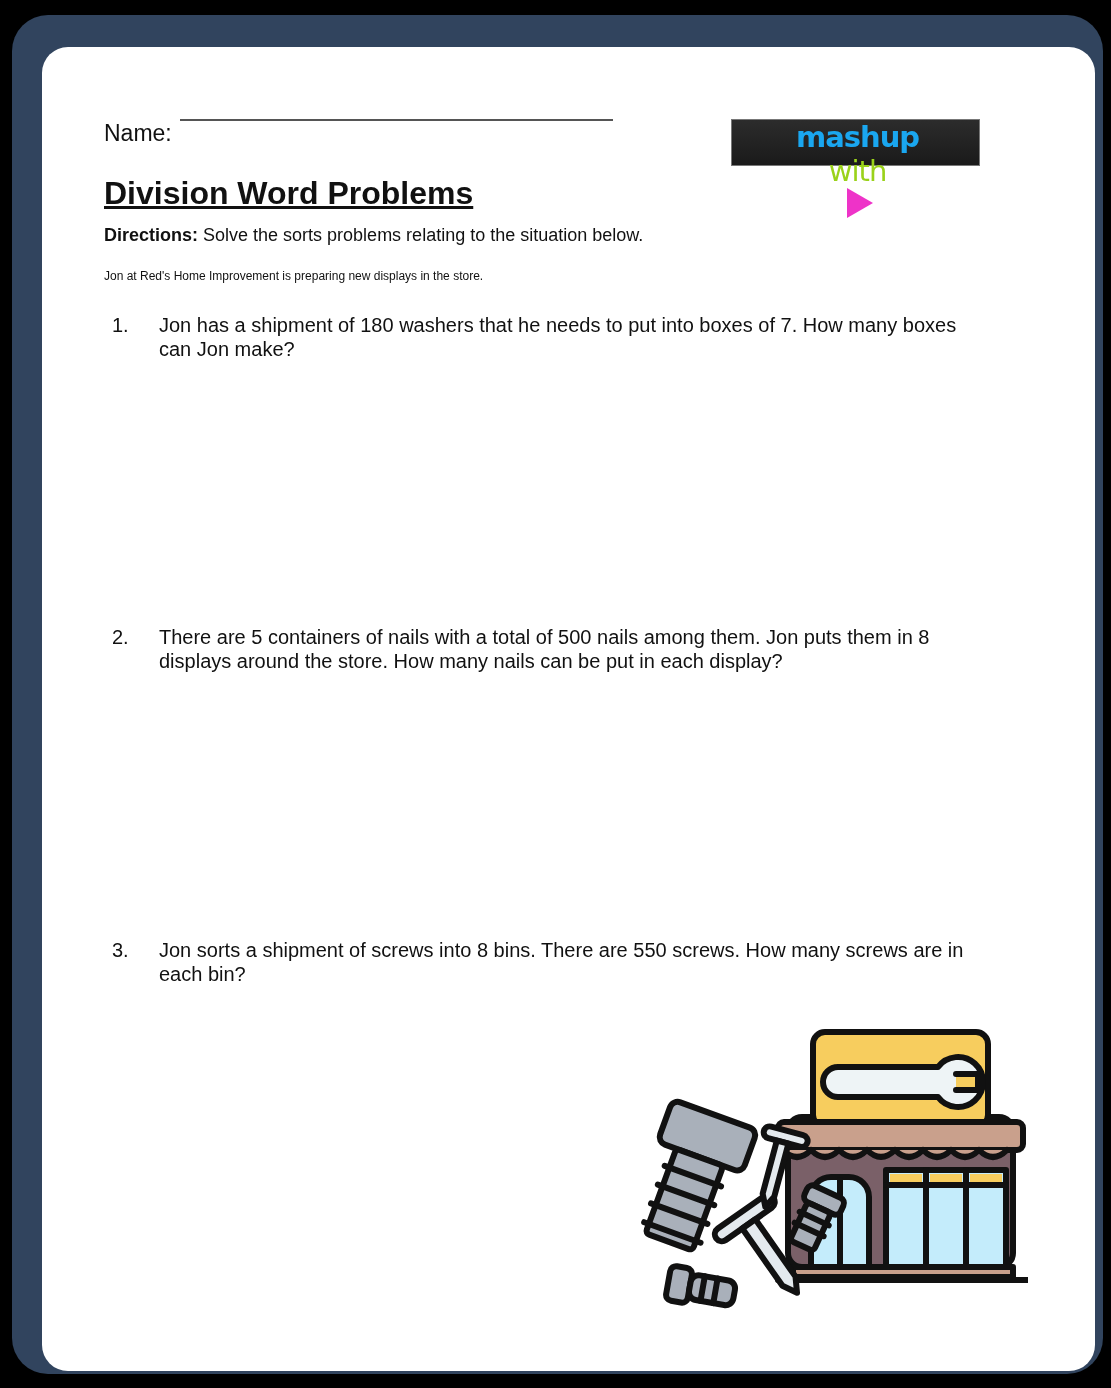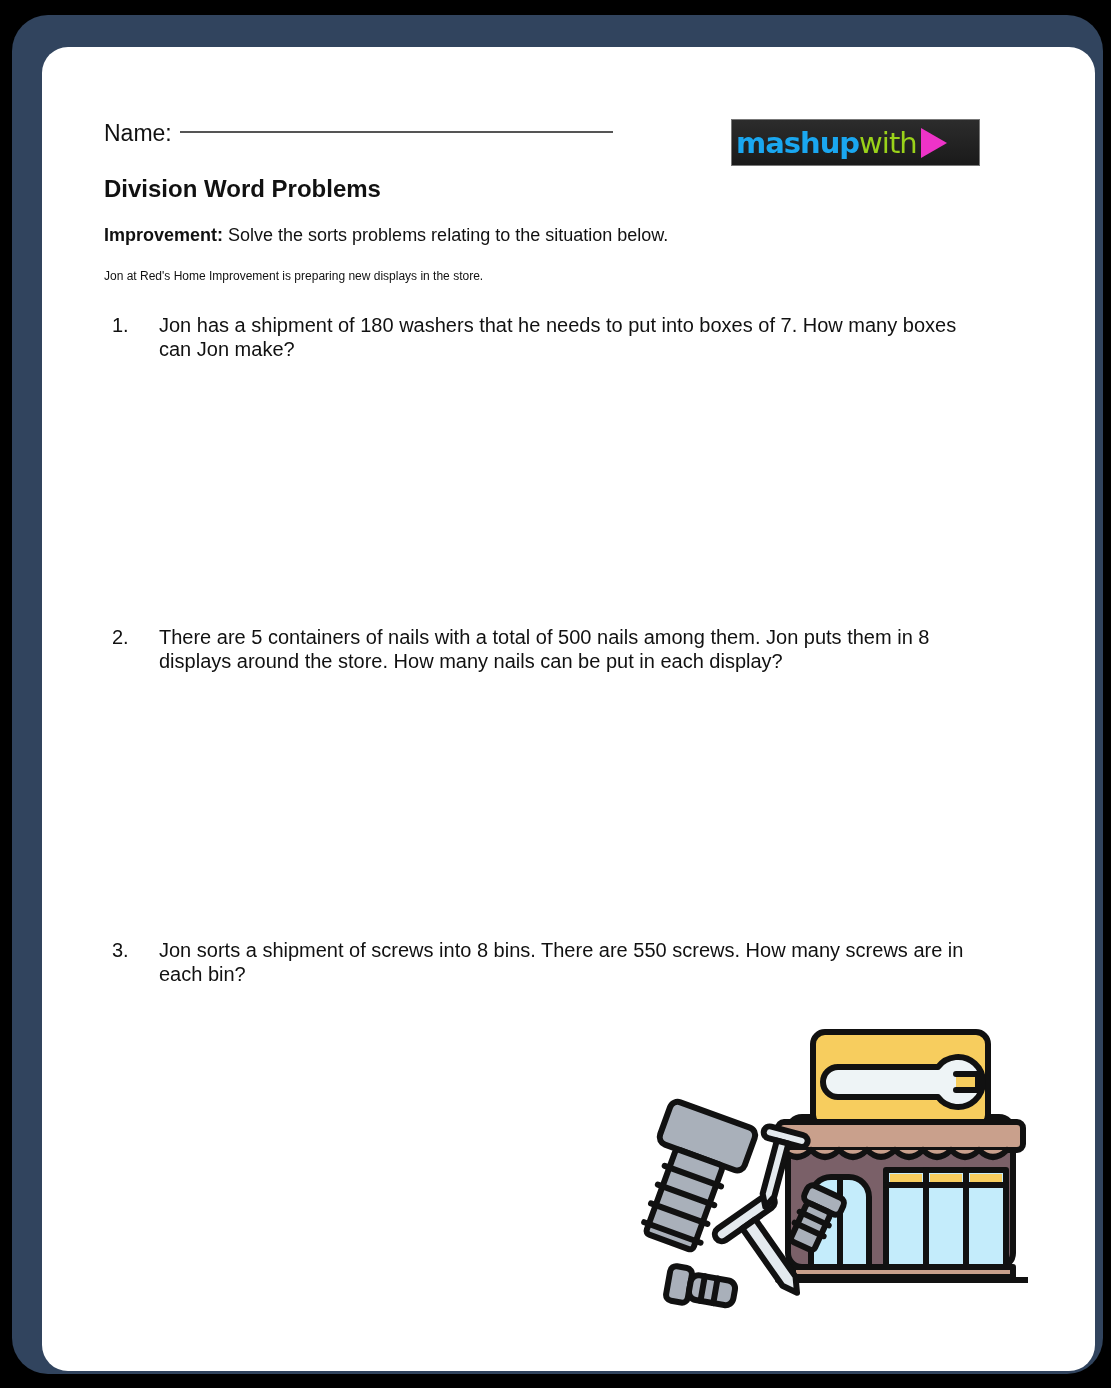--- a/index.html
+++ b/index.html
@@ -8,38 +8,38 @@
 
   .frame {
     position: absolute; left: 12px; top: 15px; width: 1091px; height: 1359px;
     background: #31445e; border-radius: 36px;
   }
   .page {
     position: absolute; left: 30px; top: 32px; width: 1053px; height: 1324px;
     background: #fff; border-radius: 26px; overflow: hidden;
   }
 
-  .name-row { position: absolute; left: 62px; top: 72px; display: flex; align-items: center; }
+  .name-row { position: absolute; left: 62px; top: 72px; display: flex; align-items: flex-start; }
   .name-label { font-size: 23px; line-height: 28px; }
   .name-line { width: 433px; height: 2px; background: #555; margin-left: 8px; margin-bottom: 3px; }
 
   .logo {
     position: absolute; left: 689px; top: 72px; width: 249px; height: 47px;
     background: linear-gradient(#2c2c2c, #1a1a1a); border: 1px solid #777;
     display: flex; align-items: center; padding-left: 4px;
-    font-family: "DejaVu Sans", sans-serif; font-weight: bold; font-size: 29px; letter-spacing: -1px;
+    font-family: "DejaVu Sans", sans-serif; font-weight: bold; font-size: 29px; letter-spacing: -1px; flex-direction: column;
   }
   .logo .mashup { color: #1aa7f0; }
   .logo .math { color: #9ad21a; font-weight: normal; }
   .logo .play {
     width: 0; height: 0; margin-left: 4px;
     border-top: 15px solid transparent; border-bottom: 15px solid transparent; border-left: 26px solid #ee33c8;
   }
 
-  .title { position: absolute; left: 62px; top: 128px; font-size: 24px; font-weight: bold; }
+  .title { position: absolute; left: 62px; top: 128px; font-size: 32px; font-weight: bold; text-decoration: underline; }
   .directions { position: absolute; left: 62px; top: 178px; font-size: 18px; }
   .directions b { font-weight: bold; }
   .situation { position: absolute; left: 62px; top: 222px; font-size: 12px; }
 
   .problem { position: absolute; left: 62px; width: 880px; display: flex; font-size: 20px; line-height: 24px; }
   .problem .num { width: 55px; flex-shrink: 0; padding-left: 8px; }
   .problem .text { flex: 1; }
 
   .illustration { position: absolute; left: 586px; top: 975px; width: 400px; height: 300px; }
 </style>
@@ -56,21 +56,21 @@
 
     <div class="logo">
       <span class="mashup">mashup</span>
       <span class="math">with</span>
       <span class="play"></span>
     </div>
 
     <div class="title">Division Word Problems</div>
 
     <div class="directions">
-      <b>Improvement:</b><span> Solve the sorts problems relating to the situation below.</span>
+      <b>Directions:</b><span> Solve the sorts problems relating to the situation below.</span>
     </div>
 
     <div class="situation">Jon at Red's Home Improvement is preparing new displays in the store.</div>
 
     <div class="problem" style="top:266px;">
       <span class="num">1.</span>
       <span class="text">Jon has a shipment of 180 washers that he needs to put into boxes of 7. How many boxes can Jon make?</span>
     </div>
 
     <div class="problem" style="top:578px;">

